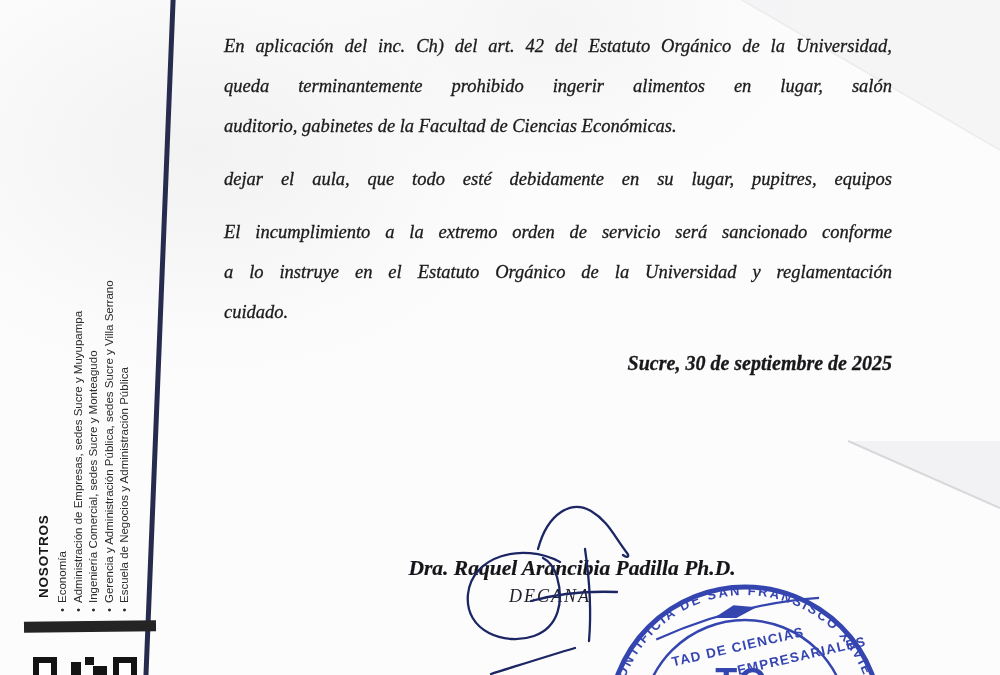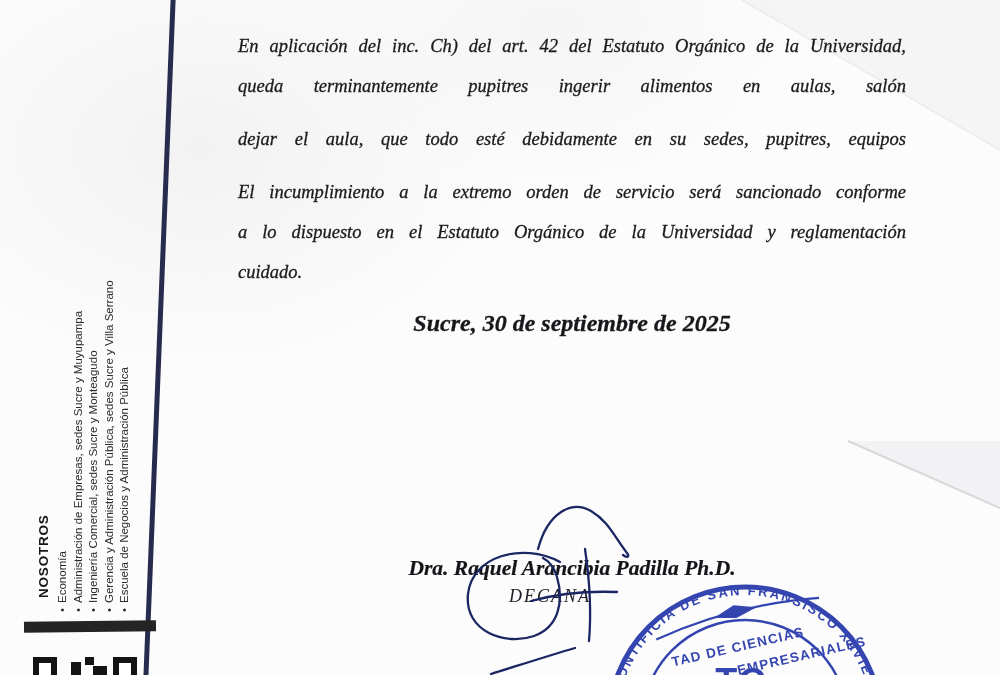--- a/index.html
+++ b/index.html
@@ -30,26 +30,26 @@
   .bar{position:absolute;left:24px;top:621px;width:132px;height:11px;background:#242424;transform:rotate(-.6deg);}
   .qr{position:absolute;left:33px;top:657px;width:104px;height:18px;overflow:hidden;}
   .qr .f{position:absolute;top:0;width:24px;height:24px;border:6px solid #141414;box-sizing:border-box;background:#fff;}
   .qr .f.l{left:0}.qr .f.r{right:0}
   .qr .m{position:absolute;background:#141414;}
   .qr .m1{left:38px;top:5px;width:10px;height:13px;}
   .qr .m2{left:52px;top:0;width:9px;height:8px;}
   .qr .m3{left:60px;top:9px;width:14px;height:9px;}
 
   
-  .doc{position:absolute;left:238px;top:26px;width:668px;color:#1b1b1b;
+  .doc{position:absolute;left:224px;top:26px;width:668px;color:#1b1b1b;
        font-style:italic;font-size:18.5px;-webkit-text-stroke:.3px #1b1b1b;}
   .par{margin:0 0 13px 0;}
   .jline{text-align:justify;text-align-last:justify;line-height:40px;height:40px;}
   .jlast{text-align-last:left;}
-  .date{margin-top:16px;text-align:center;font-weight:bold;font-size:24px;line-height:30px;color:#17171c;}
+  .date{margin-top:16px;text-align:right;font-weight:bold;font-size:20px;line-height:30px;color:#17171c;}
 
   .sig-name{position:absolute;left:238px;top:556px;width:668px;text-align:center;
             font-weight:bold;font-style:italic;font-size:21.5px;color:#141419;-webkit-text-stroke:.2px #141419;}
   .sig-title{position:absolute;left:238px;top:586px;width:668px;text-align:center;
              font-style:italic;font-size:18px;letter-spacing:2px;color:#20202a;transform:translateX(-22px);}
 
   .overlay{position:absolute;left:0;top:0;pointer-events:none;}
 </style>
 </head>
 <body>
@@ -81,28 +81,29 @@
     <div class="f l"></div>
     <div class="m m1"></div>
     <div class="m m2"></div>
     <div class="m m3"></div>
     <div class="f r"></div>
   </div>
 
   <main class="doc">
     <p class="par">
       <span class="jline" style="display:block">En aplicación del inc. Ch) del art. 42 del Estatuto Orgánico de la Universidad,</span>
-      <span class="jline" style="display:block">queda terminantemente pupitres ingerir alimentos en aulas, salón</span>
+      <span class="jline" style="display:block">queda terminantemente prohibido ingerir alimentos en lugar, salón</span>
+      <span class="jline jlast" style="display:block">auditorio, gabinetes de la Facultad de Ciencias Económicas.</span>
     </p>
     <p class="par">
-      <span class="jline" style="display:block">dejar el aula, que todo esté debidamente en su sedes, pupitres, equipos</span>
+      <span class="jline" style="display:block">dejar el aula, que todo esté debidamente en su lugar, pupitres, equipos</span>
     </p>
     <p class="par">
       <span class="jline" style="display:block">El incumplimiento a la extremo orden de servicio será sancionado conforme</span>
-      <span class="jline" style="display:block">a lo dispuesto en el Estatuto Orgánico de la Universidad y reglamentación</span>
+      <span class="jline" style="display:block">a lo instruye en el Estatuto Orgánico de la Universidad y reglamentación</span>
       <span class="jline jlast" style="display:block">cuidado.</span>
     </p>
     <div class="date">Sucre, 30 de septiembre de 2025</div>
   </main>
 
   <div class="sig-name">Dra. Raquel Arancibia Padilla Ph.D.</div>
   <div class="sig-title">DECANA</div>
 
   <svg class="overlay" width="1000" height="675" viewBox="0 0 1000 675">
     <g fill="none" stroke="#1b2663" stroke-width="2.3" stroke-linecap="round">

